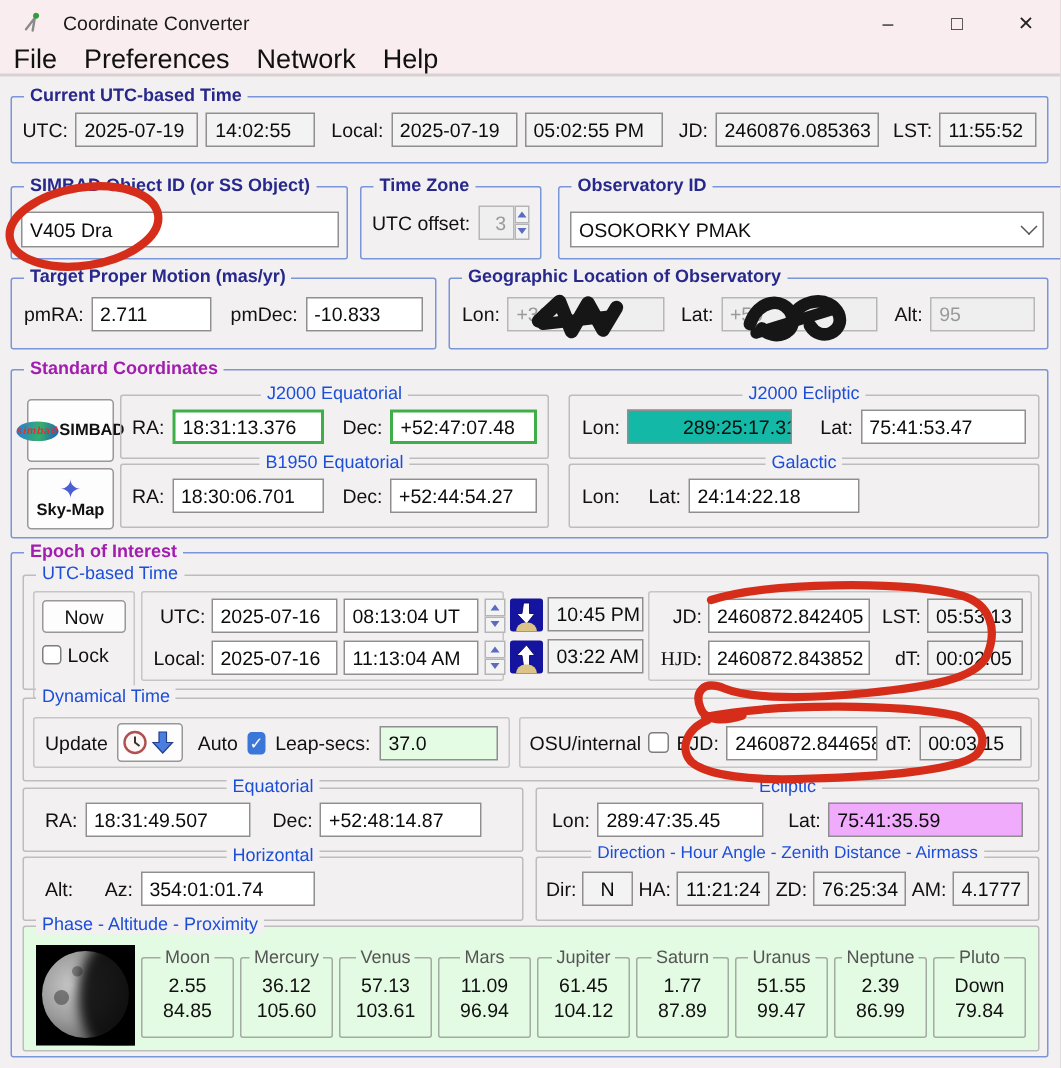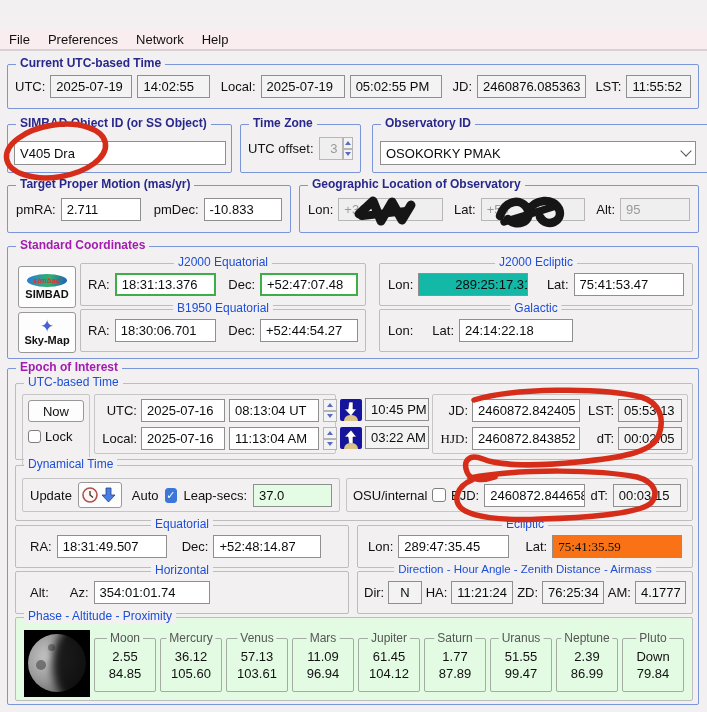--- a/index.html
+++ b/index.html
@@ -9,21 +9,21 @@
     position: relative; width: 707px; height: 712px;
     background: #f2f0f1; overflow: hidden; outline: 1px solid #c9c2c4;
   }
   
   .titlebar { position:absolute; left:0; top:0; width:707px; height:30px; background:#f9edf0; display:flex; align-items:center; }
   .titlebar .app-ic { margin-left:14px; width:18px; height:18px; }
   .titlebar .ttl { margin-left:10px; font-size:13px; color:#1a1a1a; }
   .winbtns { position:absolute; right:0; top:0; height:30px; display:flex; }
   .winbtn { width:46px; height:30px; display:flex; align-items:center; justify-content:center; font-size:13px; color:#222; cursor:default; }
   .menubar { position:absolute; left:0; top:30px; width:707px; height:21px; background:#f9edf0; display:flex; align-items:center; border-bottom:2px solid #d7d2d3; }
-  .menuitem { padding:2px 9px; font-size:13px; color:#111; }
+  .menuitem { padding:2px 9px; font-size:18px; color:#111; }
   
   .grp { position:absolute; border:1px solid #7b96d8; border-radius:2px; }
   .sub { position:absolute; border:1px solid #bdbdbd; border-radius:2px; }
   .cap { position:absolute; top:-9px; left:8px; padding:0 4px; background:#f2f0f1; font-size:12px; white-space:nowrap; }
   .cap-navy { color:#28288c; font-weight:bold; }
   .cap-dark { color:#a21caf; font-weight:bold; }
   .cap-sub  { color:#1d4ed8; }
   .cap-c { left:50%; transform:translateX(-50%); }
   
   .row { display:flex; align-items:center; gap:5px; height:100%; }
@@ -62,20 +62,32 @@
   .annot { position:absolute; left:0; top:0; pointer-events:none; z-index:40; }
   .simbad-logo { width:40px; height:13px; border-radius:50%; background:linear-gradient(100deg,#2a7fd4 5%,#35b06a 55%,#1a5fc0 100%);
       display:flex; align-items:center; justify-content:center; font-size:7px; font-style:italic; font-weight:bold; color:#e03030; letter-spacing:.5px; }
   .star4 { font-size:17px; color:#4a5fd4; line-height:14px; }
 </style>
 </head>
 <body>
 
 <div class="window">
 
+  <div class="titlebar">
+    <svg class="app-ic" viewBox="0 0 18 18">
+      <path d="M5 15 L9 4 M9.5 14.5 L8 4" stroke="#8a8a8a" stroke-width="1.6" fill="none" stroke-linecap="round" transform="rotate(18 9 9)"></path>
+      <circle cx="8.6" cy="4.4" r="2" fill="#2f9e3f" transform="rotate(18 9 9)"></circle>
+    </svg>
+    <span class="ttl">Coordinate Converter</span>
+    <div class="winbtns">
+      <div class="winbtn">–</div>
+      <div class="winbtn">□</div>
+      <div class="winbtn">✕</div>
+    </div>
+  </div>
 
   <div class="menubar">
     <span class="menuitem">File</span>
     <span class="menuitem">Preferences</span>
     <span class="menuitem">Network</span>
     <span class="menuitem">Help</span>
   </div>
 
   <div class="grp" style="left:7px;top:64px;width:692px;height:45px;">
     <span class="cap cap-navy">Current UTC-based Time</span>
@@ -140,21 +152,21 @@
       <span class="lbl" style="margin-left:6px;">Lat:</span>
       <div class="fld fld-dis" style="width:108px;">+50</div>
       <span class="lbl" style="margin-left:6px;">Alt:</span>
       <div class="fld fld-dis" style="width:72px;">95</div>
     </div>
   </div>
 
   <div class="grp" style="left:7px;top:246px;width:692px;height:113px;">
     <span class="cap cap-dark">Standard Coordinates</span>
 
-    <div class="btn" style="position:absolute;left:10px;top:19px;width:58px;height:42px;flex-direction:column;gap:1px;">
+    <div class="btn" style="position:absolute;left:10px;top:19px;width:58px;height:42px;flex-direction:row;gap:1px;">
       <span class="simbad-logo">simbad</span>
       <span style="font-weight:bold;font-size:11px;">SIMBAD</span>
     </div>
     <div class="btn" style="position:absolute;left:10px;top:65px;width:58px;height:41px;flex-direction:column;">
       <span class="star4">✦</span>
       <span style="font-weight:bold;font-size:11px;">Sky-Map</span>
     </div>
 
     <div class="sub" style="left:72px;top:16px;width:286px;height:43px;">
       <span class="cap cap-sub cap-c">J2000 Equatorial</span>
@@ -312,21 +324,21 @@
         <span class="lbl" style="margin-left:10px;">Dec:</span>
         <div class="fld" style="width:108px;background:#fff;">+52:48:14.87</div>
       </div>
     </div>
     <div class="sub" style="left:349px;top:156px;width:336px;height:43px;">
       <span class="cap cap-sub cap-c">Ecliptic</span>
       <div class="row" style="padding:0 10px;">
         <span class="lbl">Lon:</span>
         <div class="fld" style="width:112px;background:#fff;">289:47:35.45</div>
         <span class="lbl" style="margin-left:12px;">Lat:</span>
-        <div class="fld" style="width:132px;background:#f97316;font-family:Liberation Serif, serif;">75:41:35.59</div>
+        <div class="fld" style="width:132px;background:#f0abfc;">75:41:35.59</div>
       </div>
     </div>
 
     <div class="sub" style="left:7px;top:202px;width:334px;height:43px;">
       <span class="cap cap-sub cap-c">Horizontal</span>
       <div class="row" style="padding:0 14px;">
         <span class="lbl">Alt:</span>
         <span class="lbl" style="margin-left:16px;">Az:</span>
         <div class="fld" style="width:116px;background:#fff;">354:01:01.74</div>
       </div>

